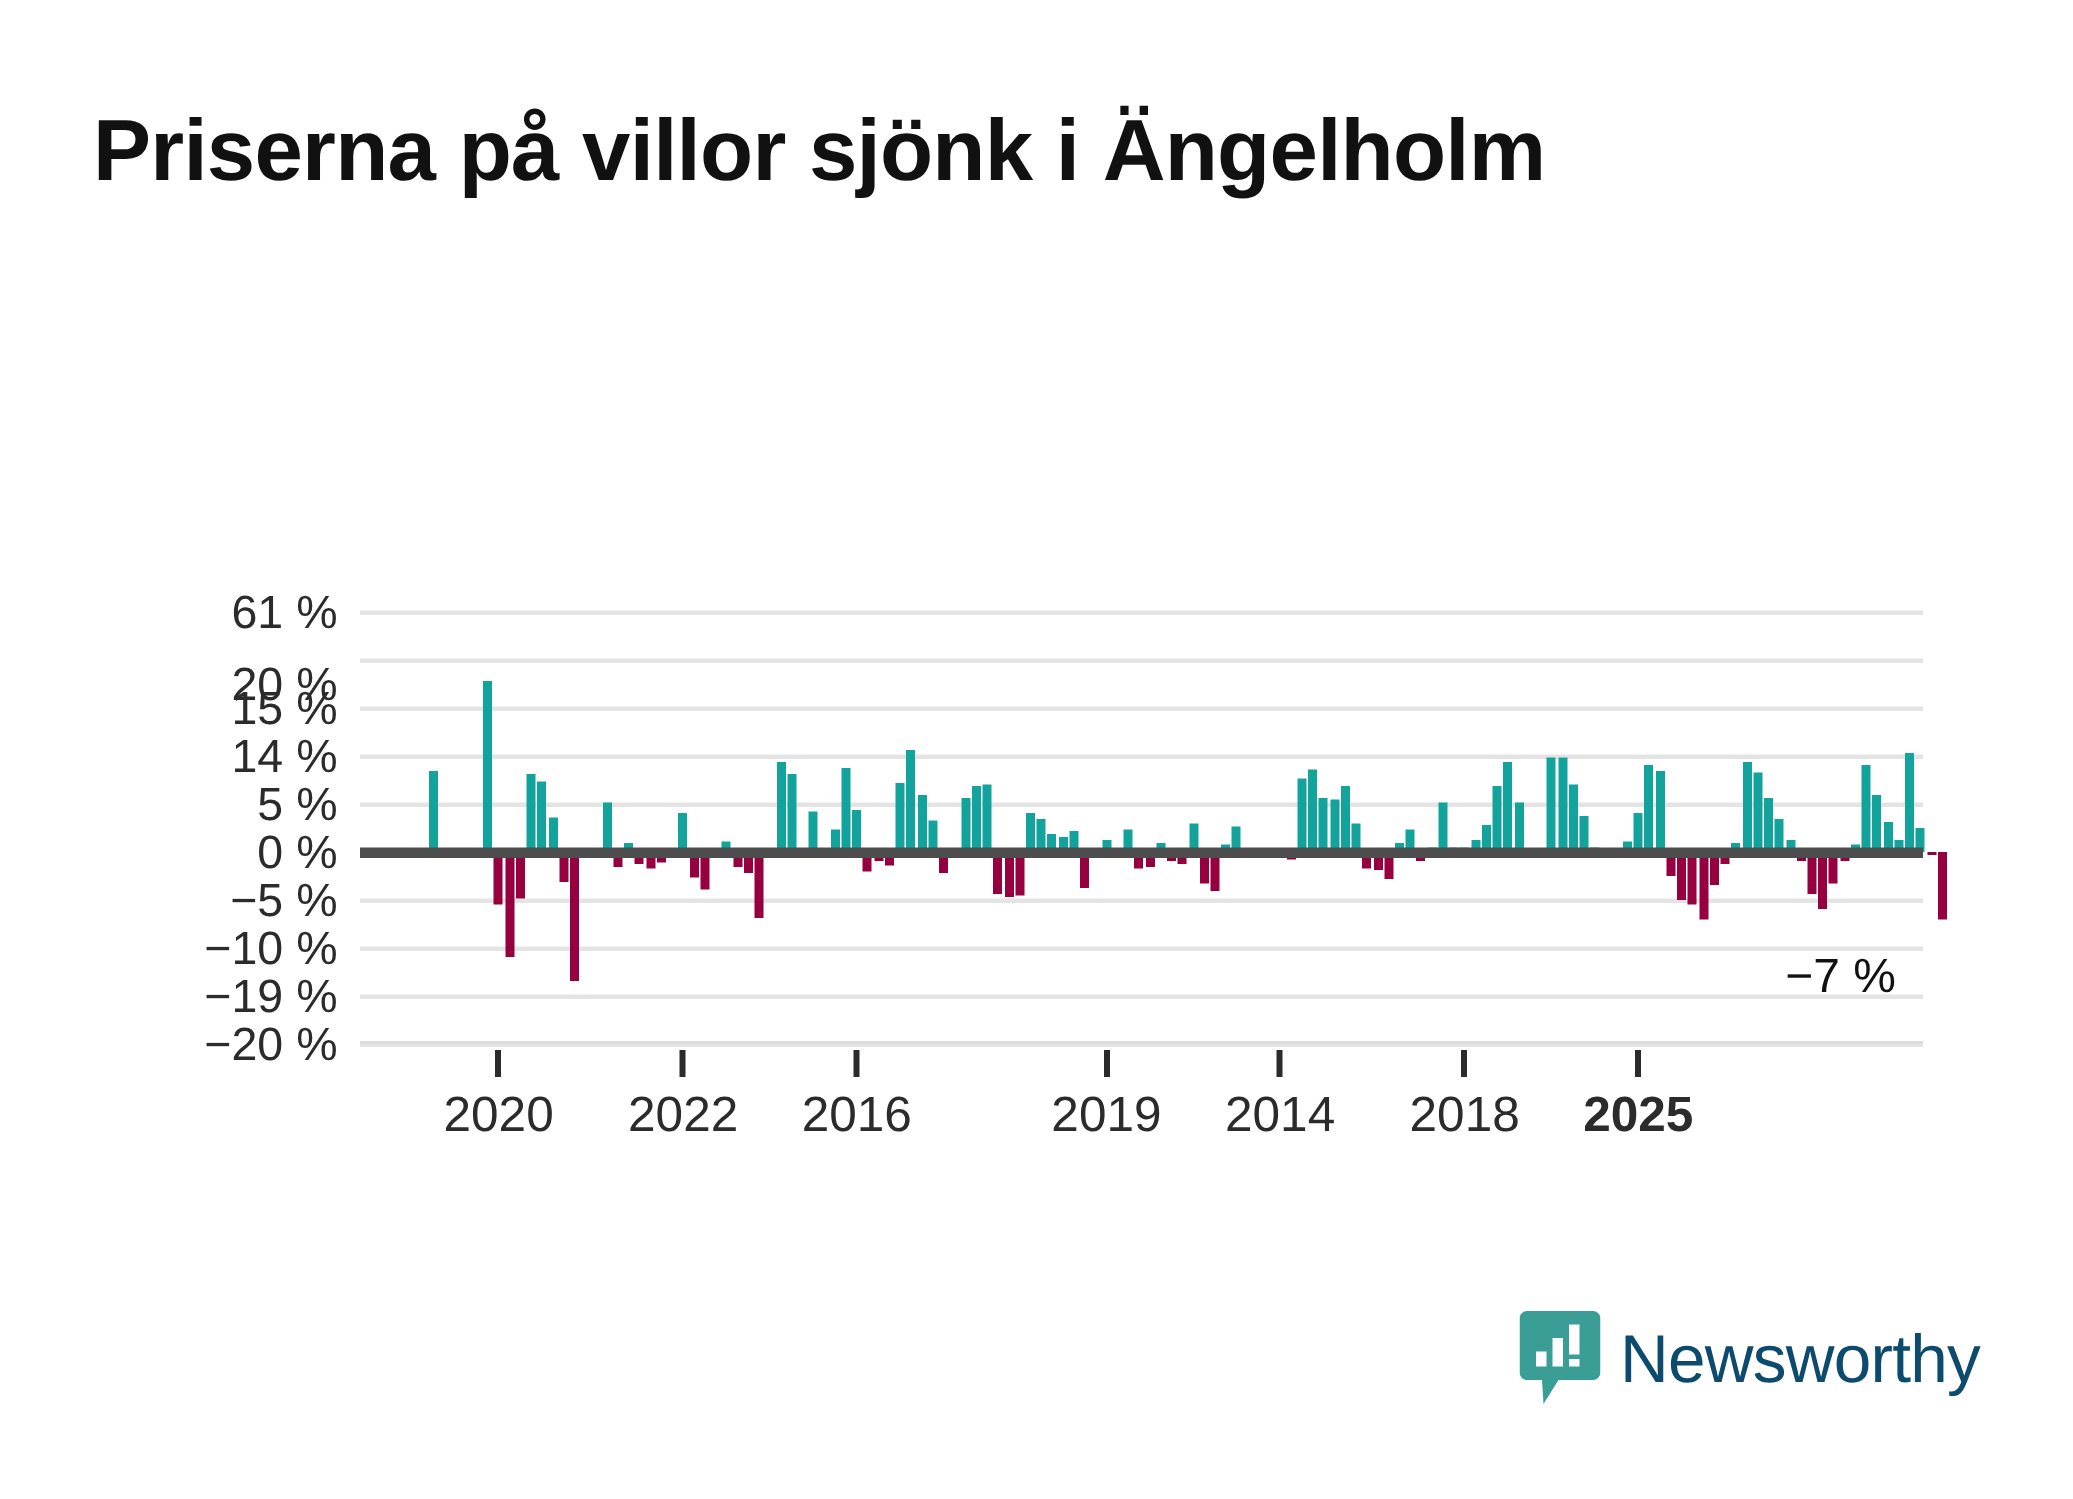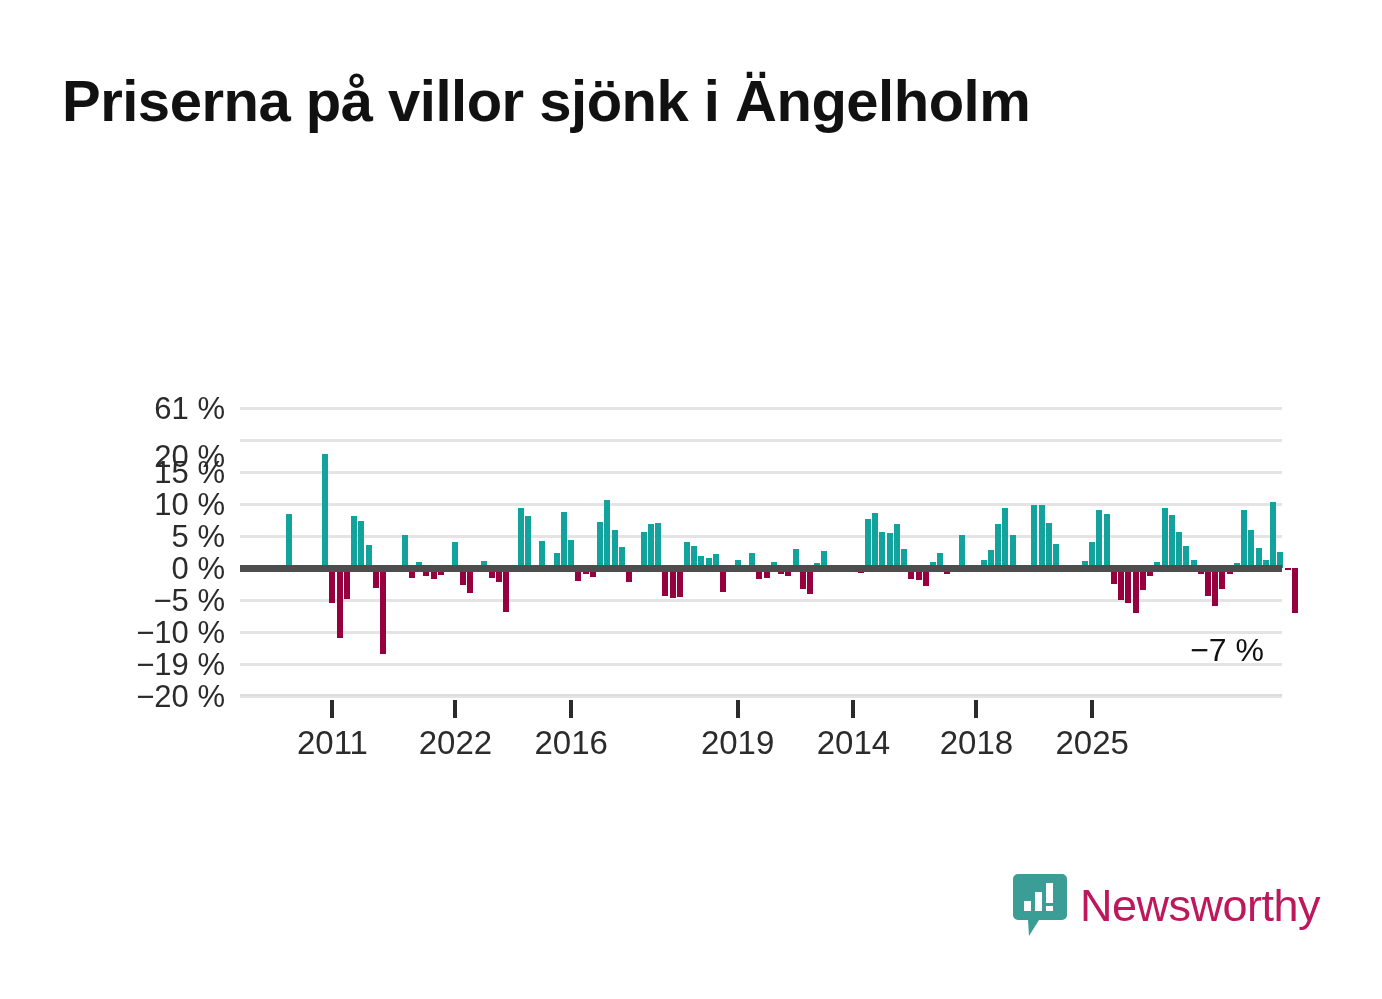--- a/index.html
+++ b/index.html
@@ -137,38 +137,38 @@
     align-items: center;
     gap: 13px;
   }
   #logo-mark {
     width: 54px;
     height: 62px;
     flex: 0 0 auto;
   }
   #logo-text {
     font-size: 45px;
-    color: #be185d;
+    color: #0c4a6e;
     font-weight: normal;
     letter-spacing: -0.5px;
     line-height: 1;
   }
 </style>
 </head>
 <body>
 
 <div id="chart">
 
   <div id="page-title">Priserna på villor sjönk i Ängelholm</div>
 
   <div class="ylabels" id="ylabels">
       <div class="ylab" style="top: 0px;">61 %</div>
       <div class="ylab" style="top: 48px;">20 %</div>
       <div class="ylab" style="top: 64px;">15 %</div>
-      <div class="ylab" style="top: 96px;">10 %</div>
+      <div class="ylab" style="top: 96px;">14 %</div>
       <div class="ylab" style="top: 128px;">5 %</div>
       <div class="ylab" style="top: 160px;">0 %</div>
       <div class="ylab" style="top: 192px;">−5 %</div>
       <div class="ylab" style="top: 224px;">−10 %</div>
       <div class="ylab" style="top: 256px;">−19 %</div>
       <div class="ylab" style="top: 288px;">−20 %</div>
     </div>
 
   <div class="plot" id="plot">
       <div class="gridline" style="top: -1px;"></div>
@@ -309,33 +309,33 @@
       <div class="bar pos" style="left: 1030.11px; top: 94.08px; height: 65.92px; width: 6px;"></div>
       <div class="bar pos" style="left: 1037.35px; top: 144px; height: 16px; width: 6px;"></div>
       <div class="bar neg" style="left: 1044.58px; top: 160px; height: 2px; width: 6px;"></div>
       <div class="bar neg" style="left: 1051.82px; top: 160px; height: 44.8px; width: 6px;"></div>
       <div class="annotation" style="right: 18px; top: 224px;">−7 %</div>
     </div>
 
   <div class="xaxis" id="xaxis">
     <div class="xaxis-line"></div>
   <div class="xtickmark" style="left: 90.4167px;"></div>
-      <div class="xticklabel" style="left: 92.4167px;">2011</div>
+      <div class="xticklabel" style="left: 92.4167px;">2020</div>
       <div class="xtickmark" style="left: 213.431px;"></div>
       <div class="xticklabel" style="left: 215.431px;">2022</div>
       <div class="xtickmark" style="left: 329.208px;"></div>
       <div class="xticklabel" style="left: 331.208px;">2016</div>
       <div class="xtickmark" style="left: 495.639px;"></div>
       <div class="xticklabel" style="left: 497.639px;">2019</div>
       <div class="xtickmark" style="left: 611.417px;"></div>
       <div class="xticklabel" style="left: 613.417px;">2014</div>
       <div class="xtickmark" style="left: 734.431px;"></div>
       <div class="xticklabel" style="left: 736.431px;">2018</div>
       <div class="xtickmark" style="left: 850.208px;"></div>
-      <div class="xticklabel" style="left: 852.208px;">2025</div>
+      <div class="xticklabel" style="left: 852.208px; font-weight: bold;">2025</div>
     </div>
 
   <div id="logo">
     <svg id="logo-mark" viewBox="0 0 54 62">
       <path d="M5,0 H49 A5,5 0 0 1 54,5 V41 A5,5 0 0 1 49,46 H26 L16,62 L15,46 H5 A5,5 0 0 1 0,41 V5 A5,5 0 0 1 5,0 Z" fill="#3a9e97"></path>
       <rect x="11" y="27" width="7" height="10" fill="#ffffff"></rect>
       <rect x="22" y="18" width="7" height="19" fill="#ffffff"></rect>
       <rect x="33" y="9" width="7" height="28" fill="#ffffff" opacity="0"></rect>
       <rect x="33" y="9" width="7" height="20" fill="#ffffff"></rect>
       <rect x="33" y="32" width="7" height="5" fill="#ffffff"></rect>

